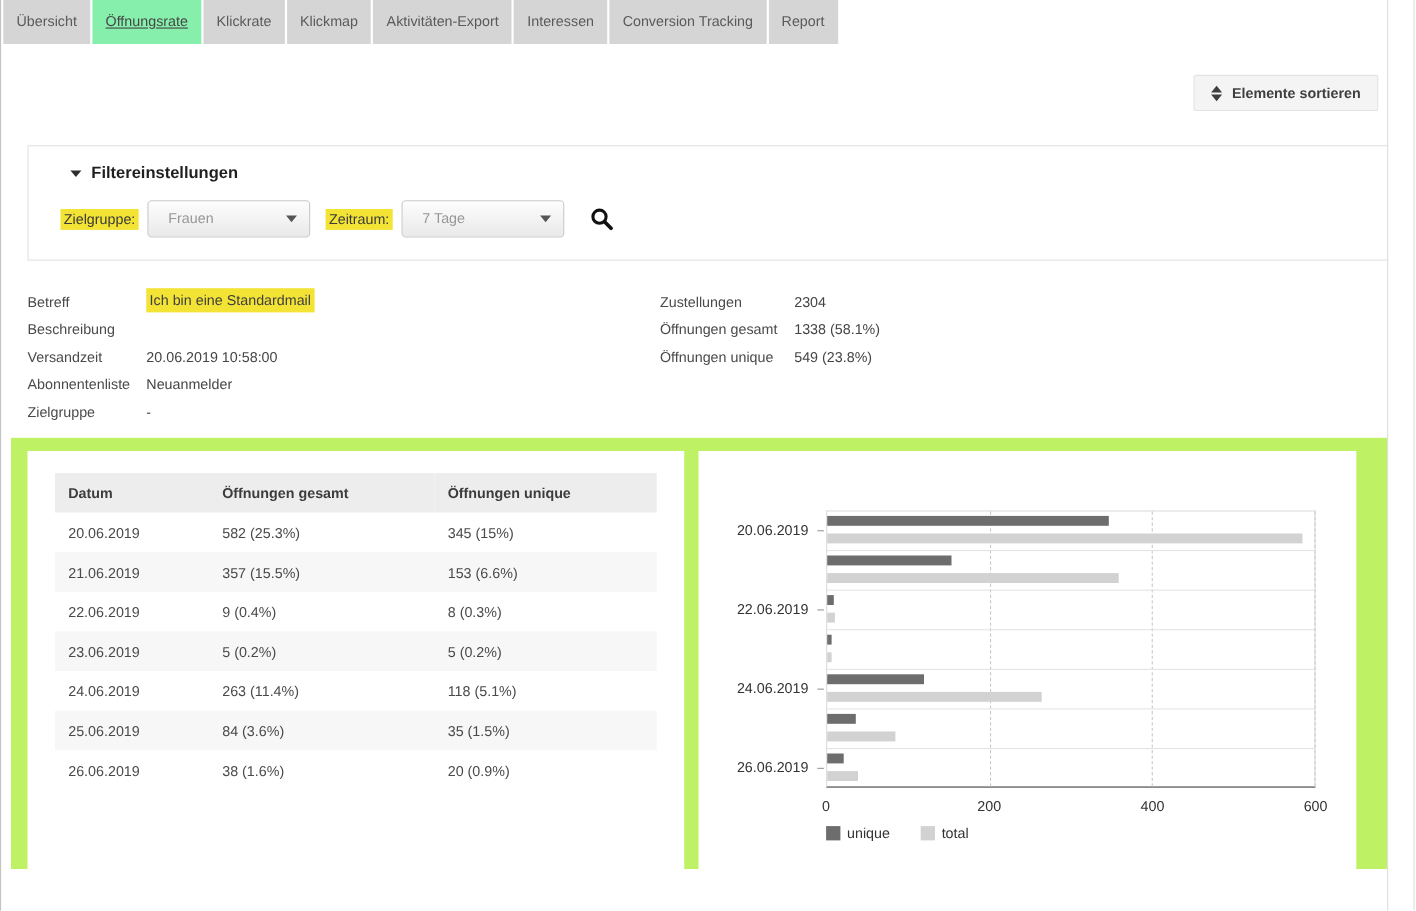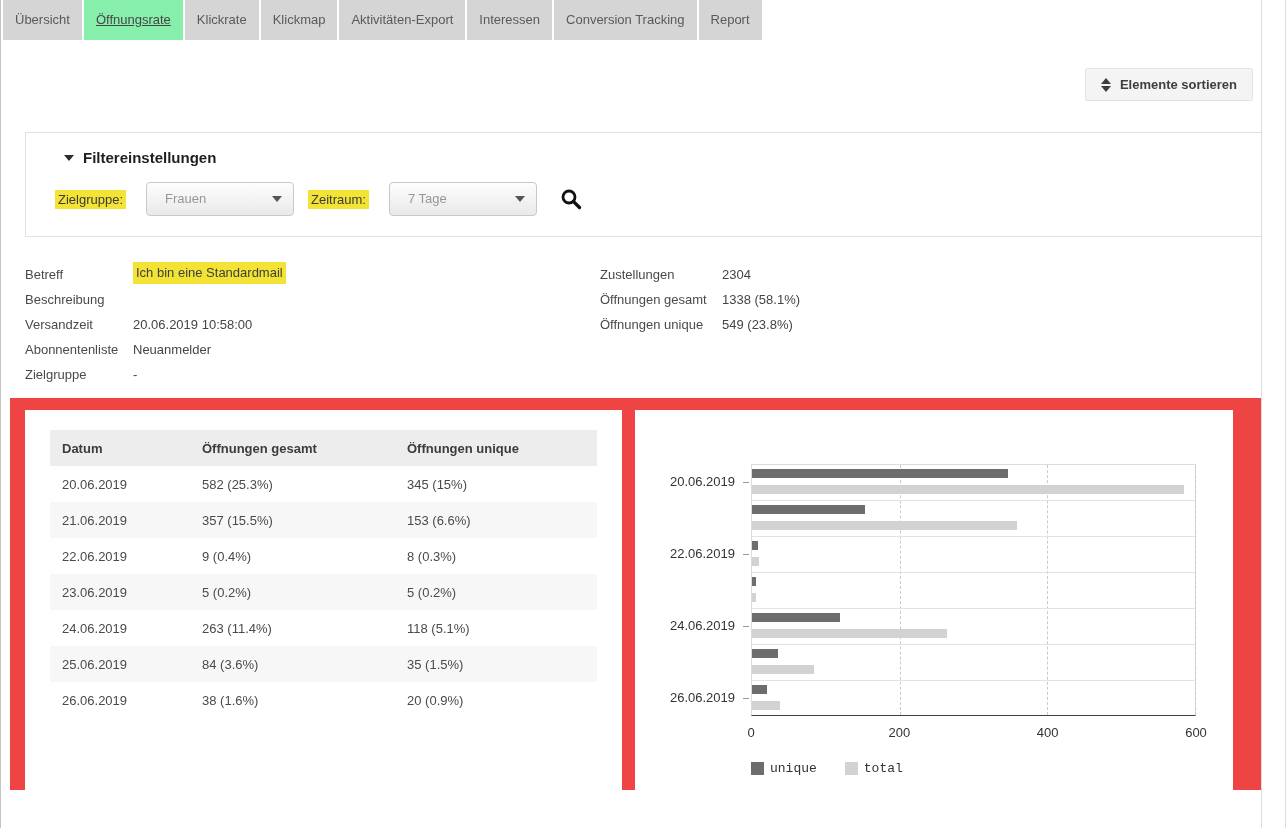--- a/index.html
+++ b/index.html
@@ -28,39 +28,39 @@
 
   
   .filter-box { position:absolute; left:25px; top:132px; width:1237px; height:105px;
                 border:1px solid #e2e2e2; background:#fff; }
   .filter-head { position:absolute; left:38px; top:16px; display:flex; align-items:center; gap:9px; cursor:pointer; }
   .tri-down { width:0; height:0; border-left:5px solid transparent; border-right:5px solid transparent; border-top:6px solid #2d2d2d; }
   .filter-title { font-size:15px; font-weight:bold; color:#1f1f1f; }
   .filter-row { position:absolute; left:29px; top:49px; display:flex; align-items:center; }
   .hl { background:#f2e335; padding:2px 3px; }
   .f-label { font-size:13px; color:#3a3a3a; }
-  .dropdown { position:relative; width:148px; height:34px; margin-left:20px; margin-right:14px;
+  .dropdown { position:relative; width:148px; height:34px; margin-left:8px; margin-right:14px;
               border:1px solid #c9c9c9; border-radius:4px;
               background:linear-gradient(#fdfdfd,#e9e9e9); cursor:pointer; }
   .dropdown .val { position:absolute; left:18px; top:8px; font-size:13px; color:#979797; }
   .dropdown .caret { position:absolute; right:11px; top:13px; width:0; height:0;
                      border-left:5px solid transparent; border-right:5px solid transparent; border-top:6px solid #555; }
   .search-btn { margin-left:8px; cursor:pointer; display:flex; }
 
   
   .details-left  { position:absolute; left:25px;  top:259px; }
   .details-right { position:absolute; left:600px; top:259px; }
   .d-row { font-size:13px; color:#4a4a4a; height:25px; line-height:18px; display:flex; align-items:flex-end; }
   .details-left  .d-label { width:108px; flex:none; }
   .details-right .d-label { width:122px; flex:none; }
   .d-value { color:#454545; }
   .d-value.hl { color:#404040; }
 
   
-  .panel { position:absolute; left:10px; top:398px; width:1251px; height:392px; background:#ef4444; }
+  .panel { position:absolute; left:10px; top:398px; width:1251px; height:392px; background:#bef264; }
   .card  { position:absolute; top:12px; height:407px; background:#fff; }
   .card.table-card { left:15px; width:597px; }
   .card.chart-card { left:625px; width:598px; }
 
   
   table.stats { position:absolute; left:25px; top:20px; width:547px; border-collapse:collapse; font-size:13px; color:#4a4a4a; }
   table.stats th { text-align:left; font-weight:bold; color:#3c3c3c; background:#ededed; height:36px; padding-left:12px; }
   table.stats td { height:36px; padding-left:12px; }
   table.stats tbody tr:nth-child(even) { background:#f7f7f7; }
   table.stats th:nth-child(1), table.stats td:nth-child(1) { width:140px; }
@@ -70,21 +70,21 @@
   .plot { position:absolute; left:116px; top:54px; width:445px; height:252px;
           border:1px solid #dcdcdc; border-bottom:1px solid #3f3f3f; }
   .gridline { position:absolute; top:0; bottom:0; width:0; border-left:1px dashed #c9c9c9; }
   .band { position:absolute; left:0; width:100%; height:36px; border-bottom:1px solid #e3e3e3; }
   .band:last-child { border-bottom:none; }
   .bar { position:absolute; left:0; height:9px; }
   .ylab { position:absolute; left:0; width:100px; text-align:right; font-size:13px; color:#333; }
   .ytick { position:absolute; width:6px; height:1px; background:#999; }
   .xlabels { position:absolute; left:116px; top:315px; width:445px; height:16px; }
   .xlab { position:absolute; transform:translateX(-50%); font-size:13px; color:#333; }
-  .legend { position:absolute; left:116px; top:351px; display:flex; gap:28px;font-family:Liberation Mono, monospace; }
+  .legend { position:absolute; left:116px; top:340px; display:flex; gap:28px; }
   .leg-item { display:flex; align-items:center; gap:6px; font-size:13px; color:#333; }
   .swatch { width:13px; height:13px; }
 </style>
 </head>
 <body>
 
 <div class="page">
   <div class="left-edge"></div>
 
   <div class="tabs" id="tabs">

